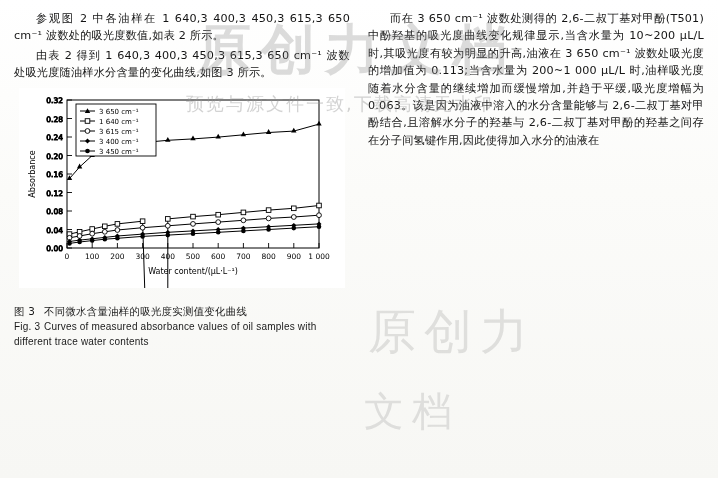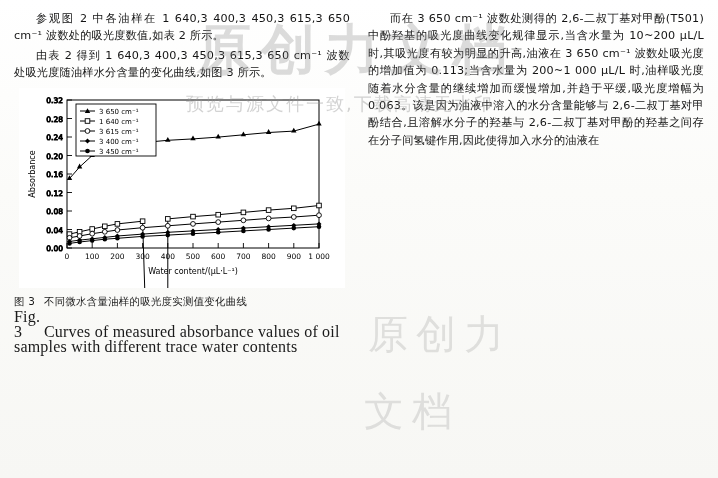--- a/index.html
+++ b/index.html
@@ -62,35 +62,35 @@
   }
   .chart-box {
     position: relative;
     width: 326px;
     height: 200px;
     background: #ffffff;
     margin: 0 auto;
   }
   svg.chart { display: block; }
   .fig-caption {
-    margin-top: 6px;
+    margin-top: 16px;
     font-size: 10.4px;
     line-height: 15px;
     color: #1a1a1a;
     text-align: left;
   }
   .fig-caption .cn-line {
     display: block;
     letter-spacing: 0.3px;
   }
   .fig-caption .en-line {
     display: block;
     letter-spacing: 0.2px;
-    font-family: Liberation Serif, serif;
-    font-size: 16px;
+    font-family: Liberation Sans, sans-serif;
+    font-size: 10px;
     line-height: 15px;
   }
   .fig-caption .lbl {
     display: inline-block;
     width: 30px;
   }
 
   
   .wm-big {
     position: absolute;
@@ -119,21 +119,21 @@
     pointer-events: none;
   }
   .wm-ghost {
     position: absolute;
     z-index: 4;
     pointer-events: none;
     color: rgba(120,120,120,0.20);
     font-family: "DejaVu Sans", sans-serif;
     white-space: nowrap;
   }
-  .wm-g1 { top: 307px; left: 368px; font-size: 40px; letter-spacing: 8px; }
+  .wm-g1 { top: 300px; left: 368px; font-size: 48px; letter-spacing: 8px; }
   .wm-g2 { top: 384px; left: 364px; font-size: 40px; letter-spacing: 8px; }
 </style>
 </head>
 <body>
 
 <div id="page">
 
   <div class="columns">
 
     <div class="col">

